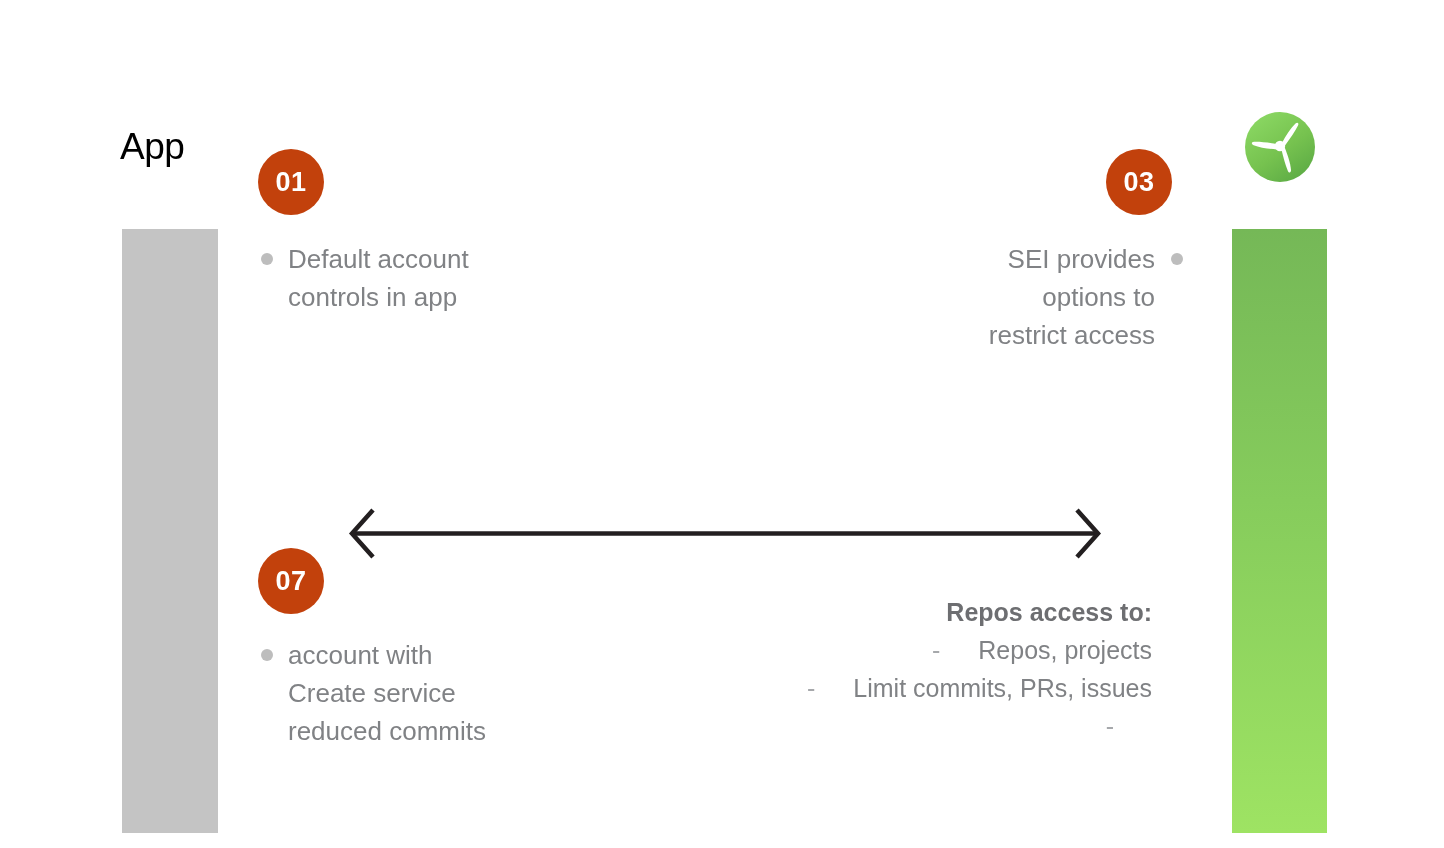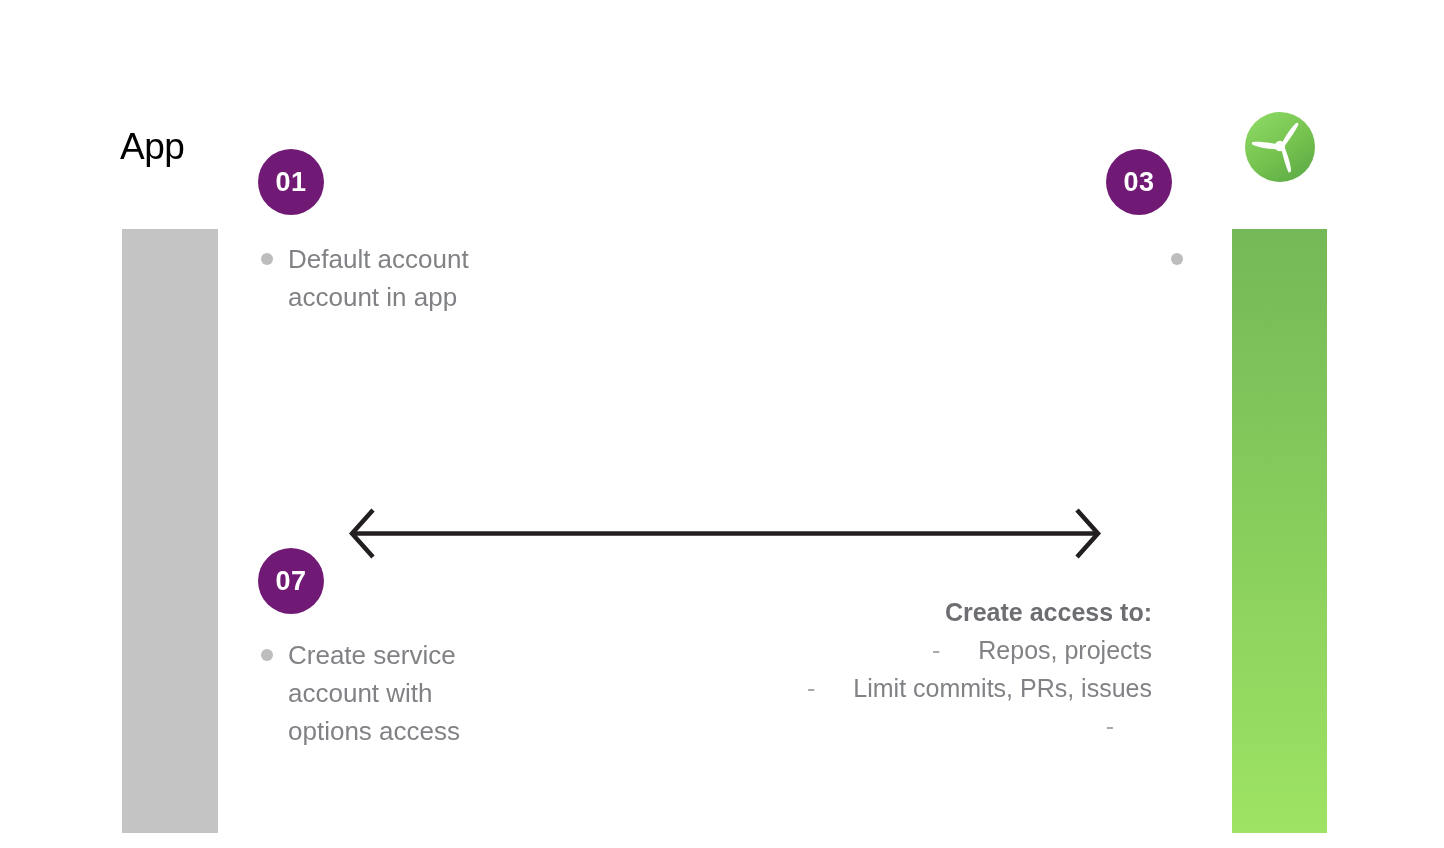--- a/index.html
+++ b/index.html
@@ -58,21 +58,21 @@
     height: 70px;
   }
   .logo svg { display: block; width: 70px; height: 70px; }
 
   
   .badge {
     position: absolute;
     width: 66px;
     height: 66px;
     border-radius: 50%;
-    background: #701a75;
+    background: #c2410c;
     color: #ffffff;
     font-size: 27px;
     font-weight: 700;
     letter-spacing: 0.5px;
     display: flex;
     align-items: center;
     justify-content: center;
   }
   .badge-01 { left: 258px;  top: 149px; }
   .badge-02 { left: 258px;  top: 548px; }
@@ -184,42 +184,47 @@
   <div class="badge badge-02">07</div>
 
   <div class="badge badge-03">03</div>
 
   <div class="dot dot-01"></div>
   <div class="dot dot-02"></div>
   <div class="dot dot-03"></div>
 
   <div class="txt-block txt-left blk-01">
     <div>Default account</div>
-    <div>account in app</div>
+    <div>controls in app</div>
   </div>
 
   <div class="txt-block txt-left blk-02">
+    <div>account with</div>
     <div>Create service</div>
-    <div>account with</div>
-    <div>options access</div>
-  </div>
-
+    <div>reduced commits</div>
+  </div>
+
+  <div class="txt-block txt-right blk-03">
+    <div>SEI provides</div>
+    <div>options to</div>
+    <div>restrict access</div>
+  </div>
 
   <div class="arrow">
     <svg width="760" height="68" viewBox="0 0 760 68" xmlns="http://www.w3.org/2000/svg">
       <g stroke="#231f20" stroke-width="4.5" fill="none" stroke-linecap="butt" stroke-linejoin="miter">
         <line x1="8" y1="33.5" x2="752" y2="33.5"></line>
         <polyline points="28,10 7,33.5 28,57"></polyline>
         <polyline points="732,10 753,33.5 732,57"></polyline>
       </g>
     </svg>
   </div>
 
   <div class="limit-block">
-    <div class="limit-title">Create access to:</div>
+    <div class="limit-title">Repos access to:</div>
 
     <div class="limit-row">
       <span class="limit-dash">-</span>
       <span class="limit-text">Repos, projects</span>
     </div>
 
     <div class="limit-row">
       <span class="limit-dash">-</span>
       <span class="limit-text">Limit commits, PRs, issues</span>
     </div>

